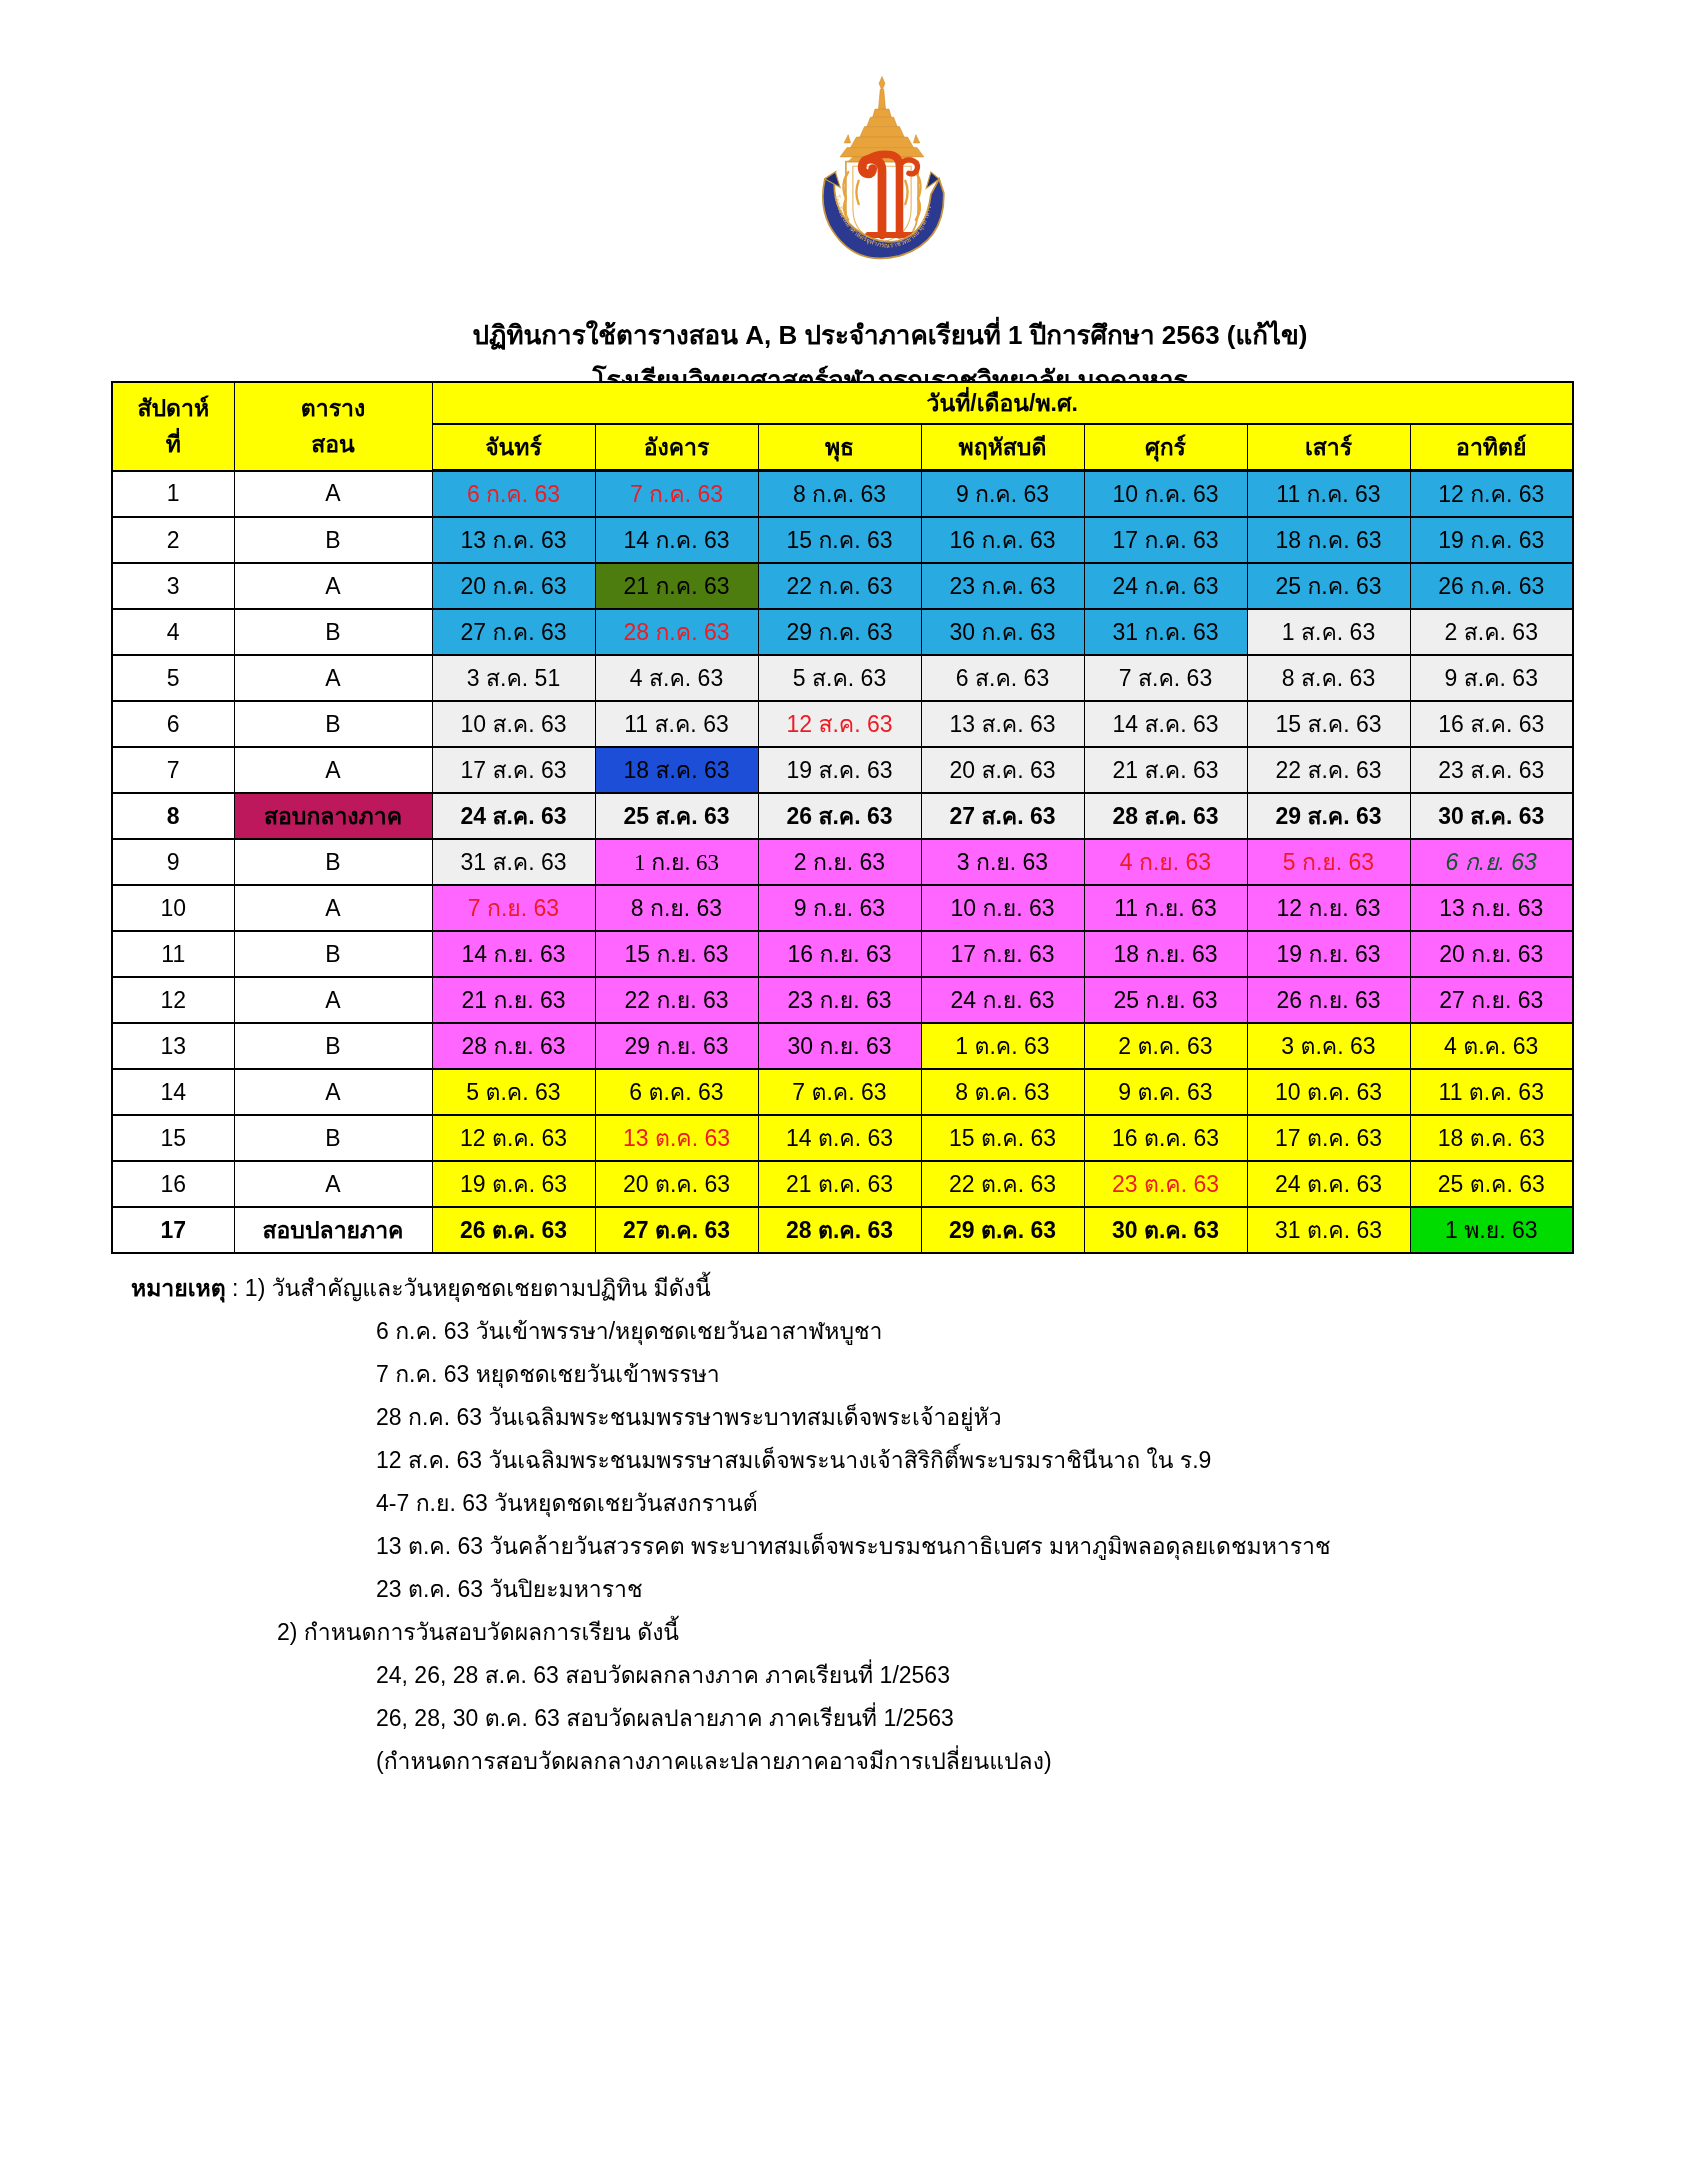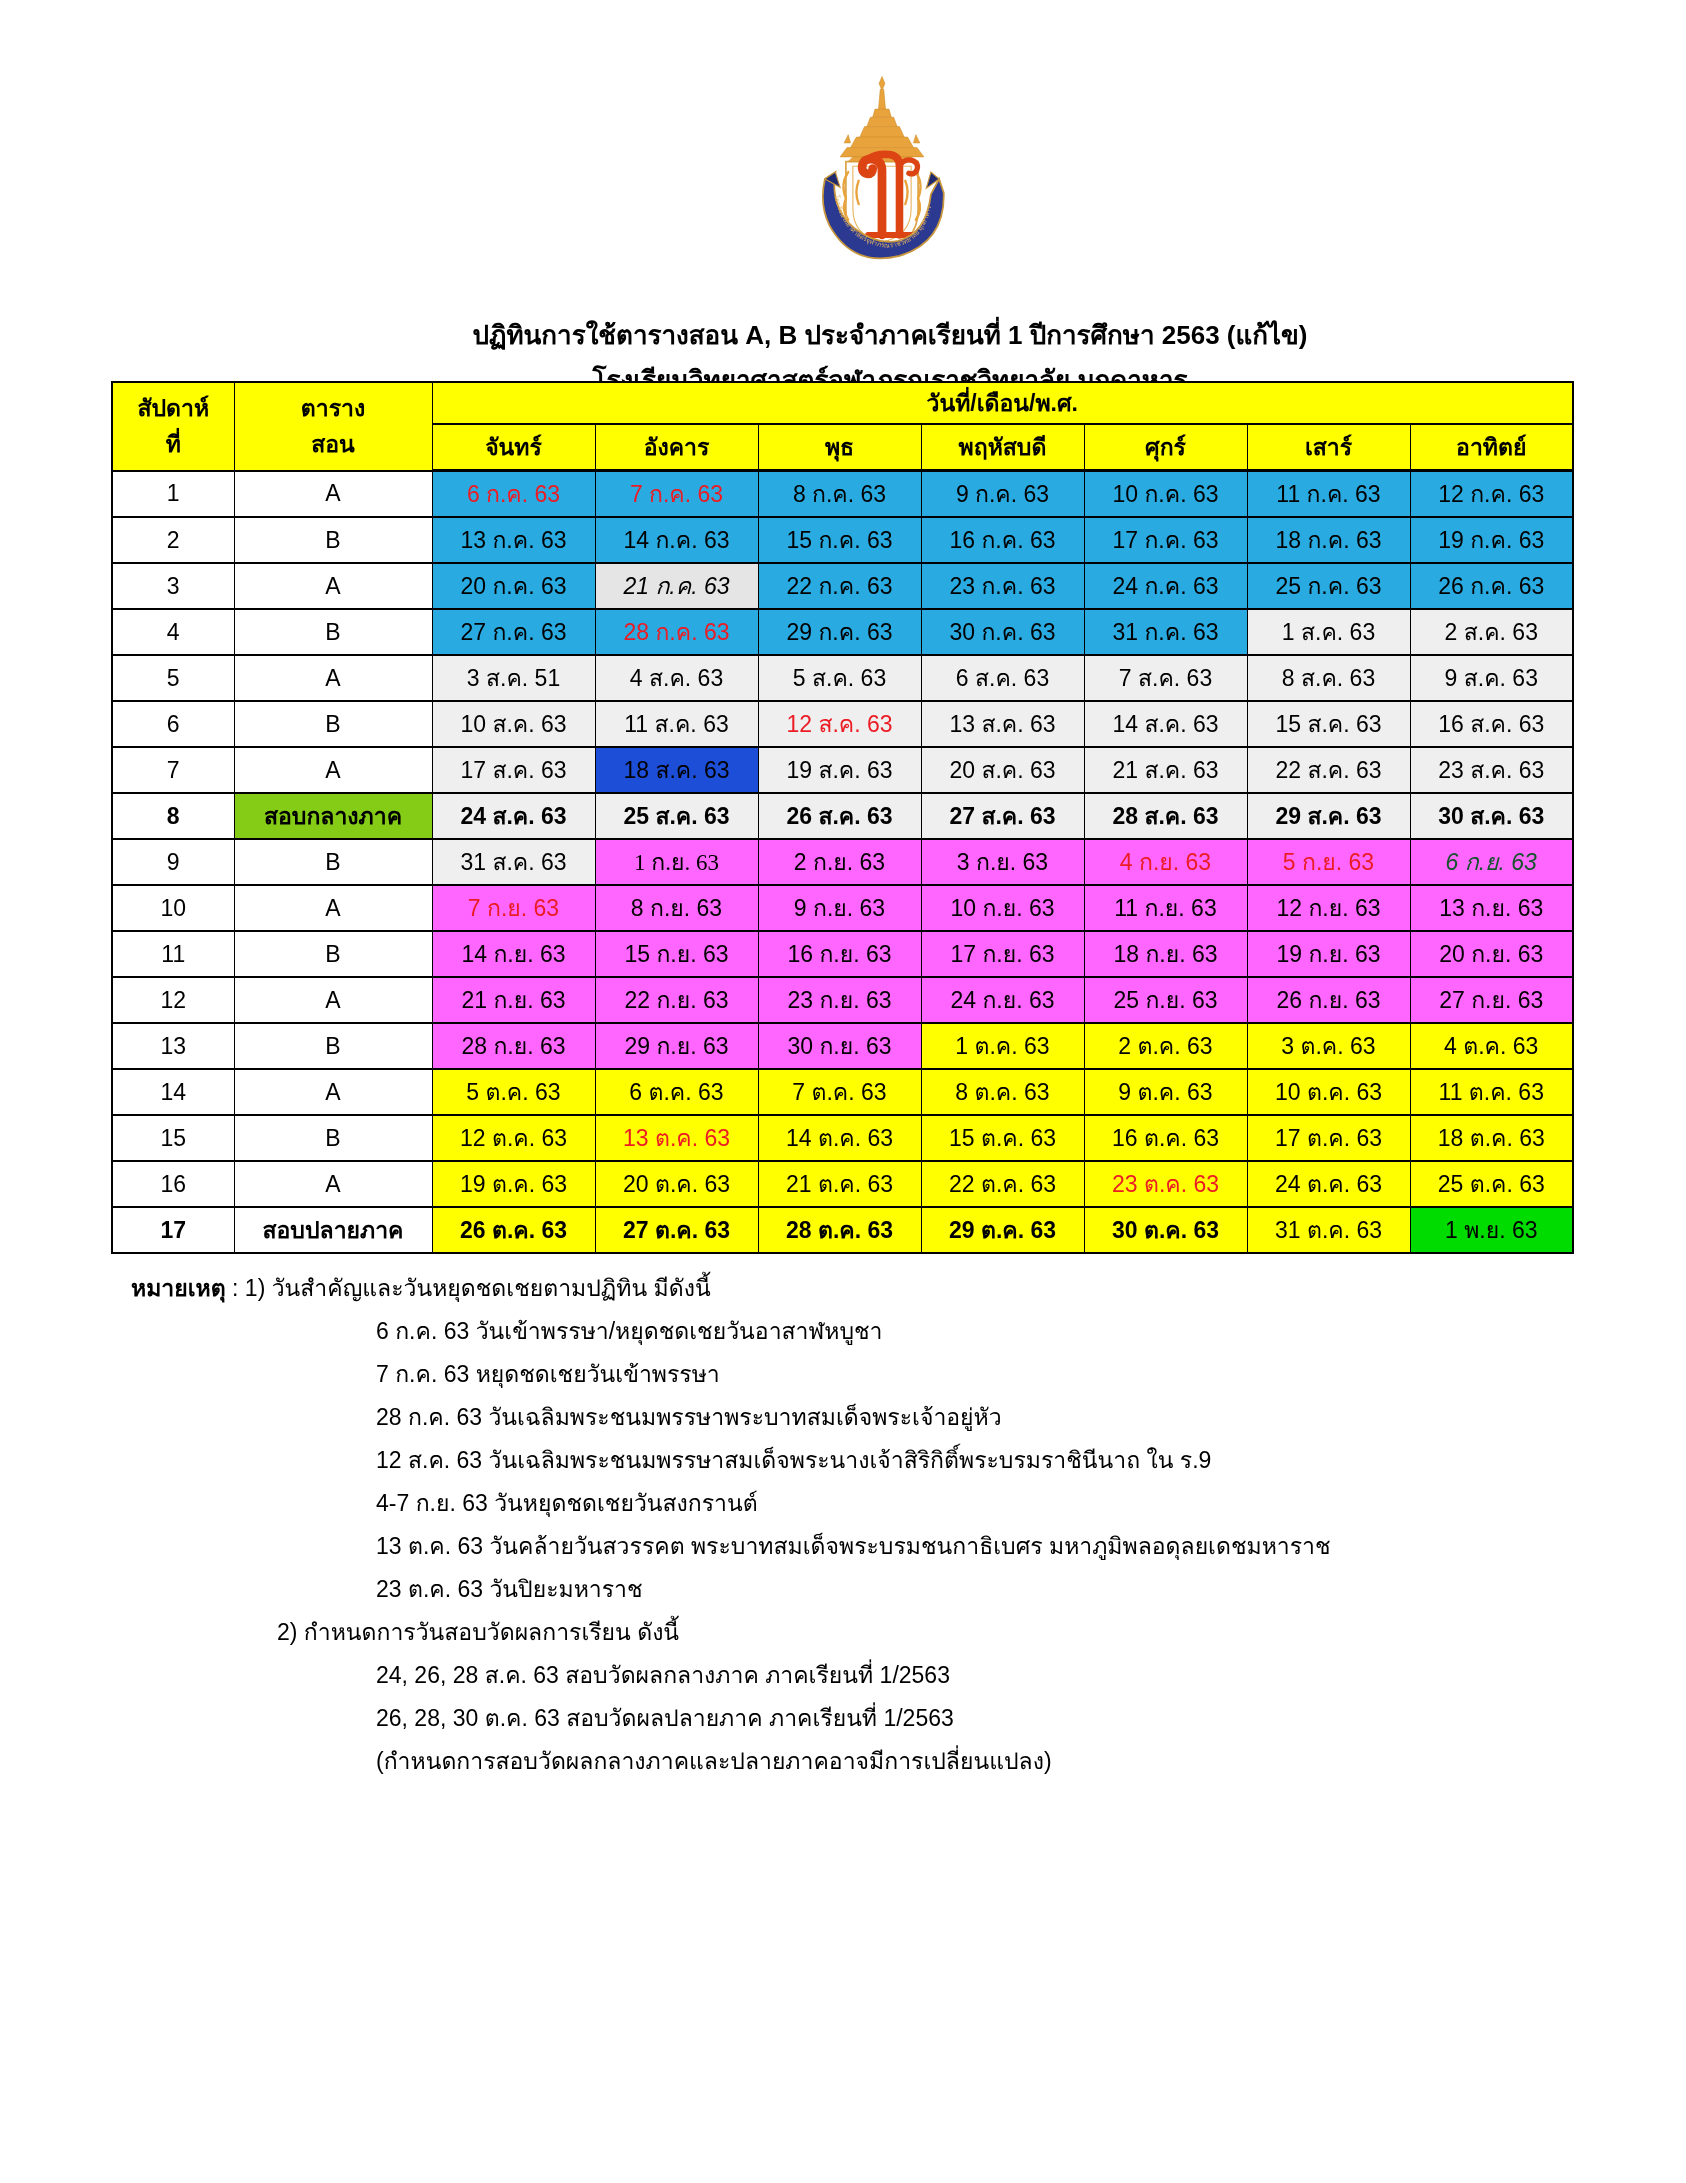--- a/index.html
+++ b/index.html
@@ -159,21 +159,21 @@
           <td style="background: rgb(41, 171, 226);">15 ก.ค. 63</td>
           <td style="background: rgb(41, 171, 226);">16 ก.ค. 63</td>
           <td style="background: rgb(41, 171, 226);">17 ก.ค. 63</td>
           <td style="background: rgb(41, 171, 226);">18 ก.ค. 63</td>
           <td style="background: rgb(41, 171, 226);">19 ก.ค. 63</td>
         </tr>
         <tr>
           <td style="background: rgb(255, 255, 255);">3</td>
           <td style="background: rgb(255, 255, 255);">A</td>
           <td style="background: rgb(41, 171, 226);">20 ก.ค. 63</td>
-          <td style="background: #e5e5e5; font-style: italic;">21 ก.ค. 63</td>
+          <td style="background: #4d7c0f;">21 ก.ค. 63</td>
           <td style="background: rgb(41, 171, 226);">22 ก.ค. 63</td>
           <td style="background: rgb(41, 171, 226);">23 ก.ค. 63</td>
           <td style="background: rgb(41, 171, 226);">24 ก.ค. 63</td>
           <td style="background: rgb(41, 171, 226);">25 ก.ค. 63</td>
           <td style="background: rgb(41, 171, 226);">26 ก.ค. 63</td>
         </tr>
         <tr>
           <td style="background: rgb(255, 255, 255);">4</td>
           <td style="background: rgb(255, 255, 255);">B</td>
           <td style="background: rgb(41, 171, 226);">27 ก.ค. 63</td>
@@ -212,21 +212,21 @@
           <td style="background: rgb(239, 239, 239);">17 ส.ค. 63</td>
           <td style="background: #1d4ed8; margin-top: 45px;">18 ส.ค. 63</td>
           <td style="background: rgb(239, 239, 239);">19 ส.ค. 63</td>
           <td style="background: rgb(239, 239, 239);">20 ส.ค. 63</td>
           <td style="background: rgb(239, 239, 239);">21 ส.ค. 63</td>
           <td style="background: rgb(239, 239, 239);">22 ส.ค. 63</td>
           <td style="background: rgb(239, 239, 239);">23 ส.ค. 63</td>
         </tr>
         <tr>
           <td class="b" style="background: rgb(255, 255, 255);">8</td>
-          <td class="b" style="background: #84cc16;">สอบกลางภาค</td>
+          <td class="b" style="background: #be185d;">สอบกลางภาค</td>
           <td class="b" style="background: rgb(239, 239, 239);">24 ส.ค. 63</td>
           <td class="b" style="background: rgb(239, 239, 239);">25 ส.ค. 63</td>
           <td class="b" style="background: rgb(239, 239, 239);">26 ส.ค. 63</td>
           <td class="b" style="background: rgb(239, 239, 239);">27 ส.ค. 63</td>
           <td class="b" style="background: rgb(239, 239, 239);">28 ส.ค. 63</td>
           <td class="b" style="background: rgb(239, 239, 239);">29 ส.ค. 63</td>
           <td class="b" style="background: rgb(239, 239, 239);">30 ส.ค. 63</td>
         </tr>
         <tr>
           <td style="background: rgb(255, 255, 255);">9</td>

